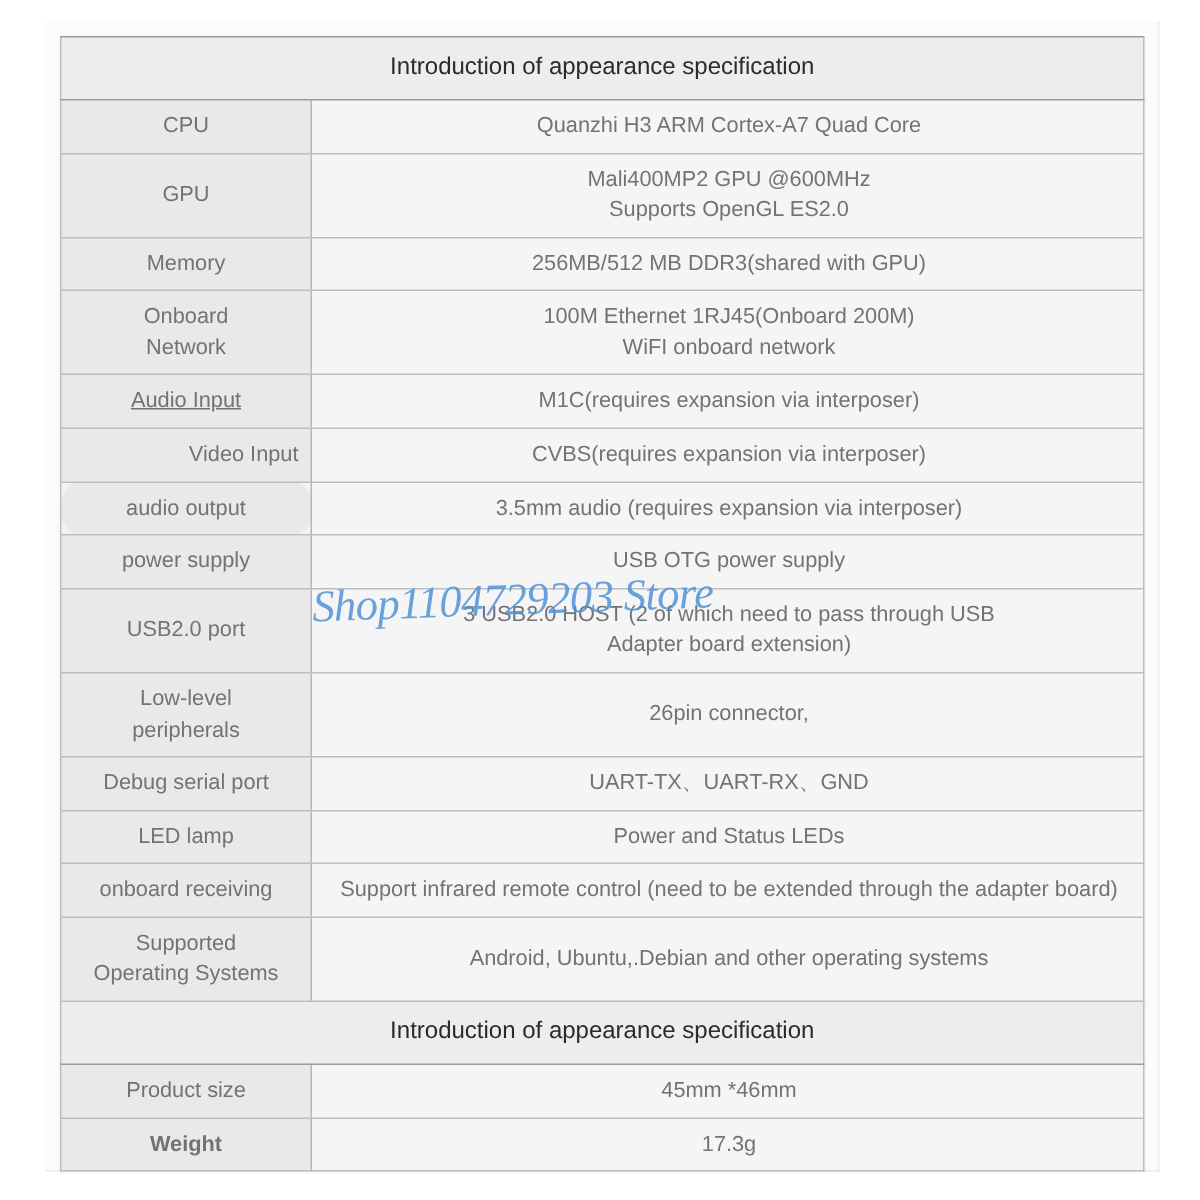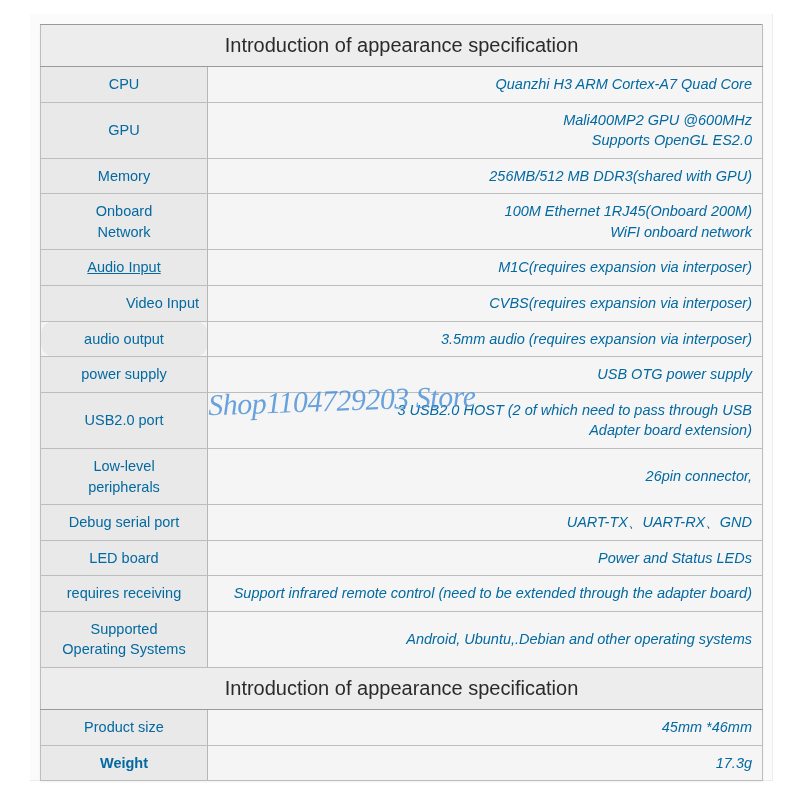--- a/index.html
+++ b/index.html
@@ -41,49 +41,48 @@
     border: 1px solid #9a9a9a;
     background: #f4f4f4;
     box-shadow: 0 1px 2px rgba(0,0,0,0.06);
   }
 
   .spec-table td {
     border: 1px solid #bdbdbd;
     padding: 0;
     vertical-align: middle;
     font-size: 14.5px;
-    color: #0369a1;
+    color: #737373;
     line-height: 1.42;
   }
 
   
   .section-head td {
     background: #ededed;
     text-align: center;
-    font-size: 20px;
+    font-size: 16px;
     color: #2b2b2b;
     height: 33px;
     padding: 4px 6px;
     border-top: 1px solid #9a9a9a;
     border-bottom: 1px solid #9a9a9a;
   }
 
   td.label {
     width: 167px;
     background: #e9e9e9;
     text-align: center;
     padding: 7px 8px;
     border-right: 1px solid #b6b6b6;
   }
 
   td.value {
     background: #f5f5f5;
-    text-align: right;
+    text-align: center;
     padding: 7px 10px 7px 12px;
-    font-style: italic;
   }
 
   .r-tall   { height: 54px; }
   .r-short  { height: 31px; }
   .r-mid    { height: 46px; }
 
   .val-line { display: block; white-space: pre; }
 
   
   .watermark {
@@ -183,27 +182,27 @@
             <span class="val-line">26pin connector,</span>
           </td>
         </tr>
         <tr class="r-short">
           <td class="label" style="white-space: pre-line;">Debug serial port</td>
           <td class="value">
             <span class="val-line">UART-TX、UART-RX、GND</span>
           </td>
         </tr>
         <tr class="r-short">
-          <td class="label" style="white-space: pre-line;">LED board</td>
+          <td class="label" style="white-space: pre-line;">LED lamp</td>
           <td class="value">
             <span class="val-line">Power and Status LEDs</span>
           </td>
         </tr>
         <tr class="r-short">
-          <td class="label" style="white-space: pre-line;">requires receiving</td>
+          <td class="label" style="white-space: pre-line;">onboard receiving</td>
           <td class="value">
             <span class="val-line">Support infrared remote control (need to be extended through the adapter board)</span>
           </td>
         </tr>
         <tr class="r-mid">
           <td class="label" style="white-space: pre-line; margin-top: 10px;">Supported
 Operating Systems</td>
           <td class="value">
             <span class="val-line">Android, Ubuntu,.Debian and other operating systems</span>
           </td>

